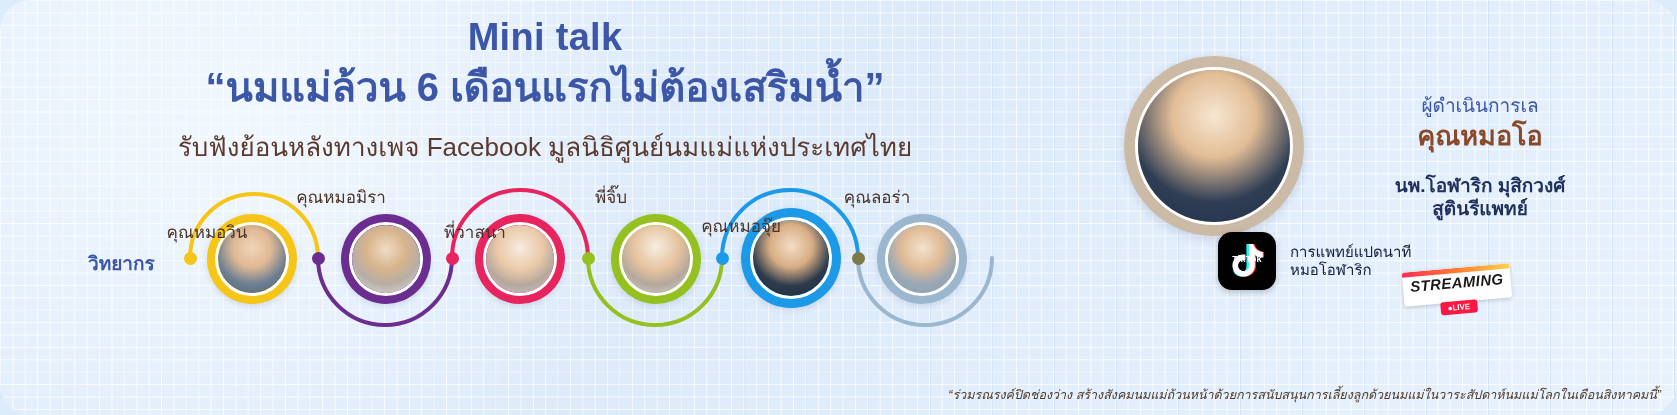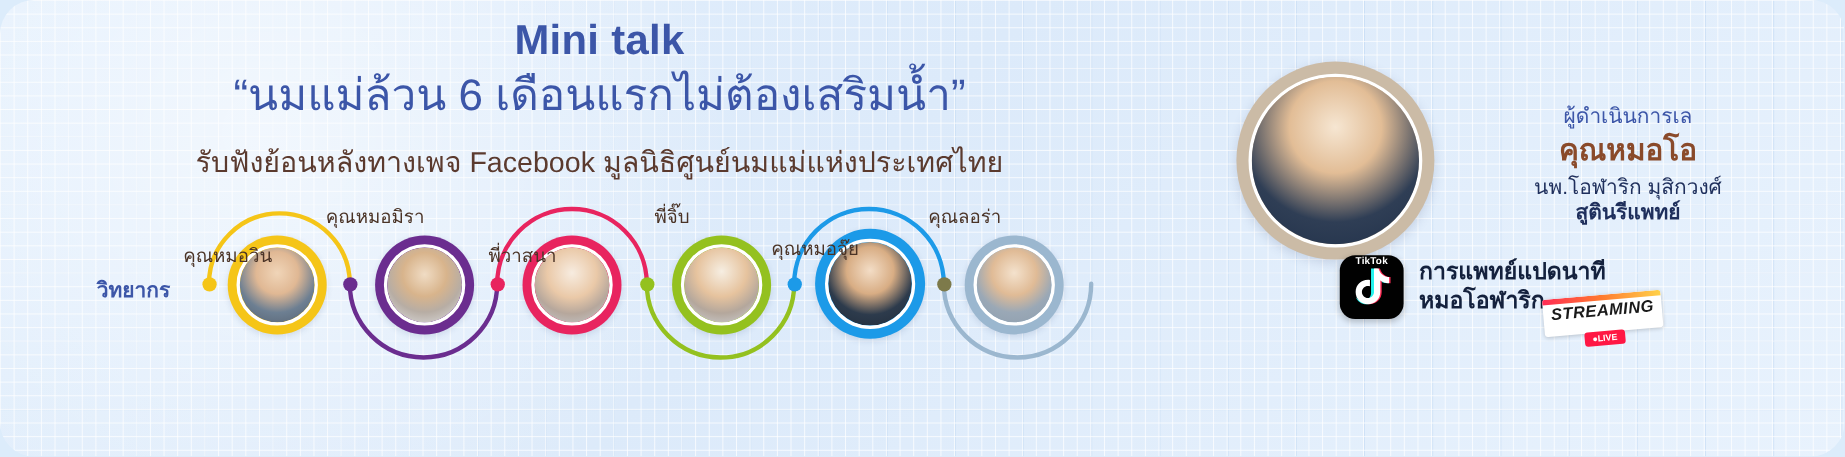--- a/index.html
+++ b/index.html
@@ -32,21 +32,21 @@
   }
 
   
   .head{position:absolute;left:0;top:18px;width:1090px;text-align:center;}
   .mini-talk{
     font-size:38px;font-weight:bold;color:#3c56a8;letter-spacing:.3px;
     line-height:1.05;
   }
   .quote{
     margin-top:7px;
-    font-size:40px;font-weight:normal;color:#3c56a8;line-height:1.12;
+    font-size:40px;font-weight:bold;color:#3c56a8;line-height:1.12;
     white-space:nowrap;
   }
   .subtitle{
     margin-top:16px;
     font-size:26px;font-weight:normal;color:#5b3a2e;white-space:nowrap;
   }
 
   
   #chain{position:absolute;left:0;top:176px;width:1060px;height:180px;}
   #chain svg{position:absolute;left:0;top:0;}
@@ -83,36 +83,36 @@
     background:#cbbba6;
     box-shadow:0 3px 10px rgba(60,80,120,.18);
   }
   #host .hinner{
     position:absolute;inset:11px;border-radius:50%;overflow:hidden;
     border:3px solid #ffffff;
   }
   #host-text{position:absolute;left:1300px;top:90px;width:360px;text-align:center;}
   .host-role{font-size:19px;color:#3c56a8;}
   .host-name{font-size:27px;font-weight:bold;color:#8a4a2a;margin-top:2px;line-height:1.1;}
-  .host-full{font-size:19px;font-weight:normal;color:#1f2f5c;margin-top:7px;line-height:1.25;}
+  .host-full{font-size:19px;font-weight:bold;color:#1f2f5c;margin-top:22px;line-height:1.25;}
   .host-spec{font-size:19px;font-weight:bold;color:#1f2f5c;line-height:1.25;}
 
   
   #tiktok-row{position:absolute;left:1218px;top:232px;display:flex;align-items:center;gap:14px;}
   .tt-logo{
     width:58px;height:58px;border-radius:14px;background:#010101;
-    position:relative;display:flex;align-items:flex-start;justify-content:center;
+    position:relative;display:flex;align-items:center;justify-content:center;
     box-shadow:0 2px 6px rgba(0,0,0,.22);
   }
   .tt-note{position:absolute;left:0;top:0;width:100%;height:100%;}
   .tt-word{
     font-size:9px;color:#fff;font-weight:bold;margin-bottom:5px;position:relative;z-index:2;
     letter-spacing:.2px;
   }
-  .tt-text{font-size:21px;font-weight:bold;color:#14213d;line-height:1.22;white-space:nowrap;}
+  .tt-text{font-size:15px;font-weight:normal;color:#14213d;line-height:1.22;white-space:nowrap;}
 
   #streaming{
     position:absolute;left:1403px;top:268px;width:108px;height:34px;
     transform:rotate(-5deg);
   }
   #streaming .bar{
     position:absolute;inset:0;background:#ffffff;border-radius:3px;
     box-shadow:0 1px 4px rgba(0,0,0,.2);
     overflow:hidden;
   }
@@ -255,13 +255,14 @@
   </div>
 
   <div id="streaming">
     <div class="bar">
       <div class="stripe"></div>
       <div class="word">STREAMING</div>
     </div>
     <div class="live">●LIVE</div>
   </div>
 
+  <div id="footer">“ร่วมรณรงค์ปิดช่องว่าง สร้างสังคมนมแม่ถ้วนหน้าด้วยการสนับสนุนการเลี้ยงลูกด้วยนมแม่ในวาระสัปดาห์นมแม่โลกในเดือนสิงหาคมนี้”</div>
 </div>
 
 </body></html>

